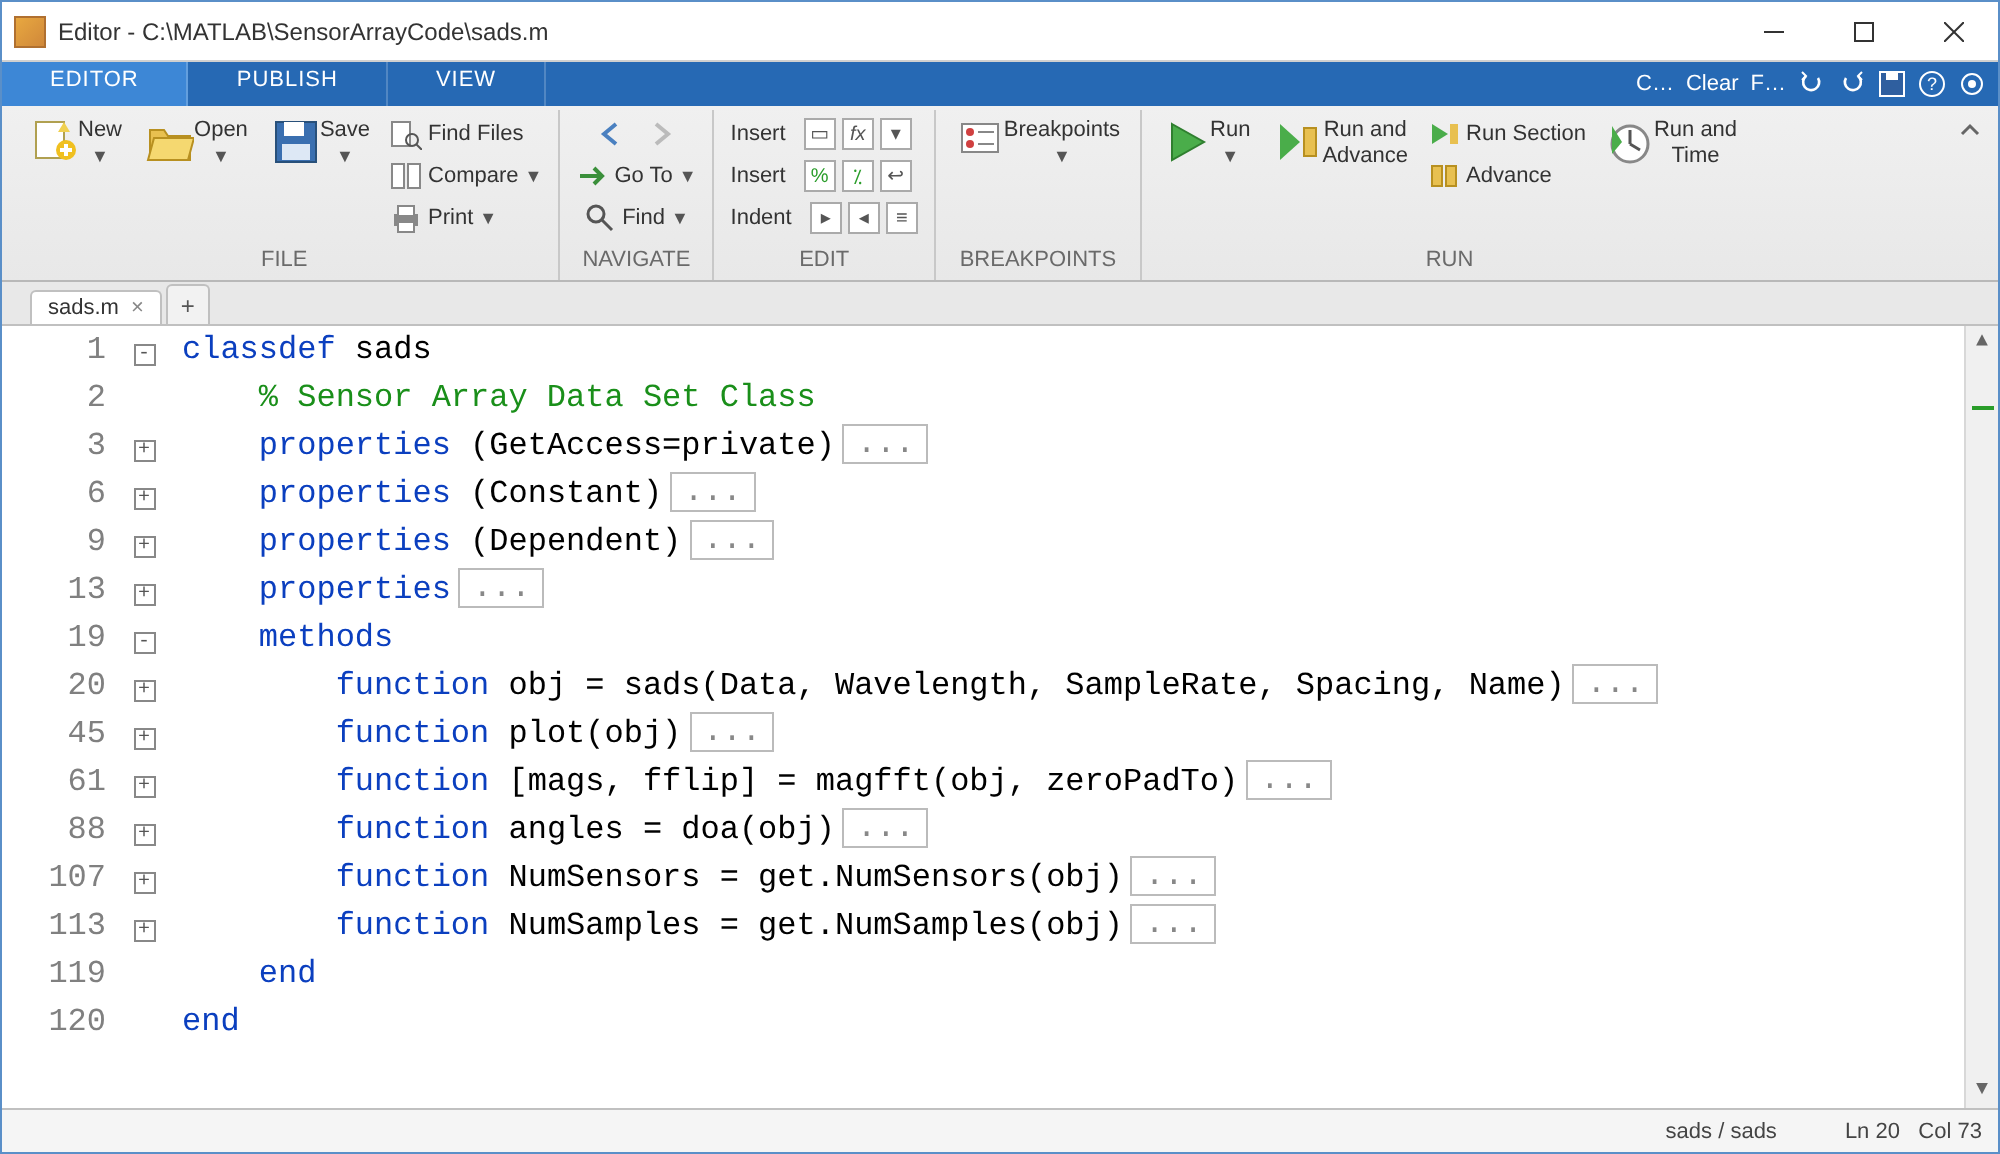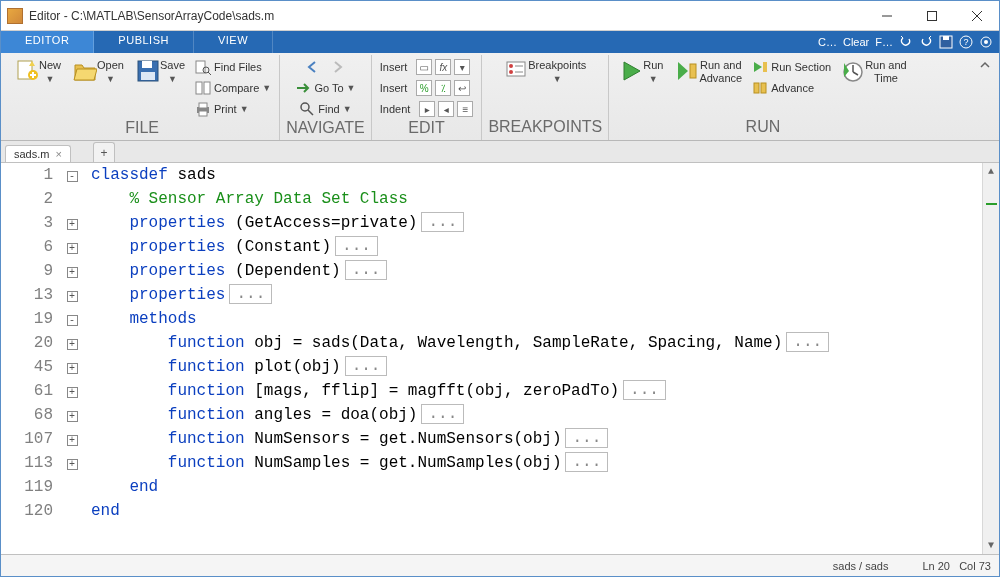--- a/index.html
+++ b/index.html
@@ -85,21 +85,21 @@
     position: relative;
   }
   .toolgroup-body {
     flex: 1;
     display: flex;
     align-items: flex-start;
     gap: 4px;
   }
   .toolgroup-label {
     text-align: center;
-    font-size: 16px;
+    font-size: 11px;
     color: #6a6a6a;
     padding-bottom: 2px;
     width: 100%;
   }
   .bigbtn {
     display: flex;
     flex-direction: row;
     align-items: center;
     padding: 2px 4px;
     min-width: 38px;
@@ -141,22 +141,21 @@
     font-size:10px;color:#555;background:#fff;
   }
   
   
   .filetabs {
     height: 22px;
     background: #e8e8e8;
     border-bottom: 1px solid #c0c0c0;
     display: flex;
     align-items: flex-end;
-    padding-left: 4px;
-    gap: 20px;
+    padding-left: 14px;
   }
   .filetab {
     background: #fff;
     border: 1px solid #c0c0c0;
     border-bottom: none;
     padding: 2px 8px;
     font-size: 11px;
     color: #333;
     display: flex;
     align-items: center;
@@ -546,21 +545,21 @@
       <div class="codeline">1</div>
       <div class="codeline">2</div>
       <div class="codeline">3</div>
       <div class="codeline">6</div>
       <div class="codeline">9</div>
       <div class="codeline">13</div>
       <div class="codeline">19</div>
       <div class="codeline">20</div>
       <div class="codeline">45</div>
       <div class="codeline">61</div>
-      <div class="codeline">68</div>
+      <div class="codeline">88</div>
       <div class="codeline">107</div>
       <div class="codeline">113</div>
       <div class="codeline">119</div>
       <div class="codeline">120</div>
     </div>
   <div class="foldcol" id="foldcol">
       <div class="codeline" style="text-align: center;"><span class="fold">-</span></div>
       <div class="codeline" style="text-align: center;"></div>
       <div class="codeline" style="text-align: center;"><span class="fold">+</span></div>
       <div class="codeline" style="text-align: center;"><span class="fold">+</span></div>

